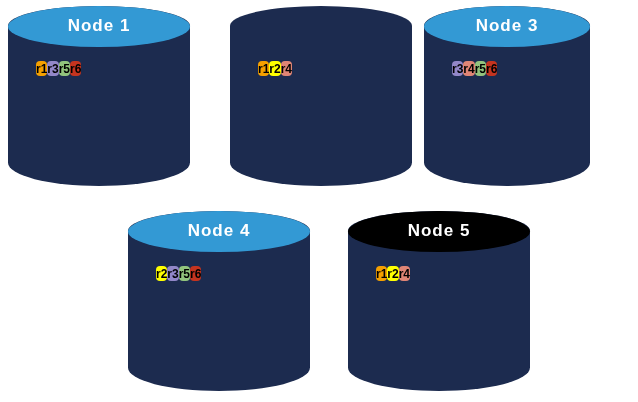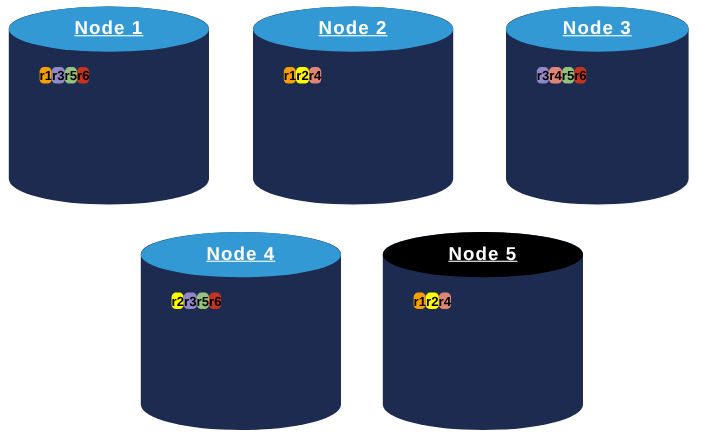--- a/index.html
+++ b/index.html
@@ -55,21 +55,20 @@
   .cyl-top-label {
     color: #ffffff;
     font-weight: bold;
     font-size: 17px;
     letter-spacing: 1px;
     text-align: center;
     line-height: 1;
     position: relative;
     top: -1px;
     white-space: nowrap;
-    text-decoration: underline;
   }
 
   
   .replica-list {
     position: absolute;
     left: 0;
     width: 100%;
     box-sizing: border-box;
     display: flex;
     flex-direction: row;
@@ -113,36 +112,33 @@
         <div class="replica" style="background: rgb(146, 196, 125);">
           <span class="replica-label" style="color: rgb(0, 0, 0);">r5</span>
         </div>
         <div class="replica" style="background: rgb(197, 52, 31);">
           <span class="replica-label" style="color: rgb(0, 0, 0);">r6</span>
         </div>
       </div>
     </div>
     <div class="node" style="left: 230px; top: 6px; width: 182px; height: 180px;">
       <div class="cyl-body" style="background: rgb(28, 43, 79);"></div>
-      <div class="cyl-top" style="background: rgb(51, 153, 212);">
-        <div class="cyl-top-label" style="color: rgb(255, 255, 255);">Node  2</div>
-      </div>
       <div class="replica-list" style="top: 55px; padding-left: 28px; padding-right: 28px;">
         <div class="replica" style="background: rgb(245, 160, 0);">
           <span class="replica-label" style="color: rgb(0, 0, 0);">r1</span>
         </div>
         <div class="replica" style="background: rgb(255, 255, 0);">
           <span class="replica-label" style="color: rgb(0, 0, 0);">r2</span>
         </div>
         <div class="replica" style="background: rgb(224, 133, 117);">
           <span class="replica-label" style="color: rgb(0, 0, 0);">r4</span>
         </div>
       </div>
     </div>
-    <div class="node" style="left: 460px; top: 6px; width: 166px; height: 180px;">
+    <div class="node" style="left: 424px; top: 6px; width: 166px; height: 180px;">
       <div class="cyl-body" style="background: rgb(28, 43, 79);"></div>
       <div class="cyl-top" style="background: rgb(51, 153, 212);">
         <div class="cyl-top-label" style="color: rgb(255, 255, 255);">Node  3</div>
       </div>
       <div class="replica-list" style="top: 55px; padding-left: 28px; padding-right: 28px;">
         <div class="replica" style="background: rgb(146, 135, 200);">
           <span class="replica-label" style="color: rgb(0, 0, 0);">r3</span>
         </div>
         <div class="replica" style="background: rgb(224, 133, 117);">
           <span class="replica-label" style="color: rgb(0, 0, 0);">r4</span>

